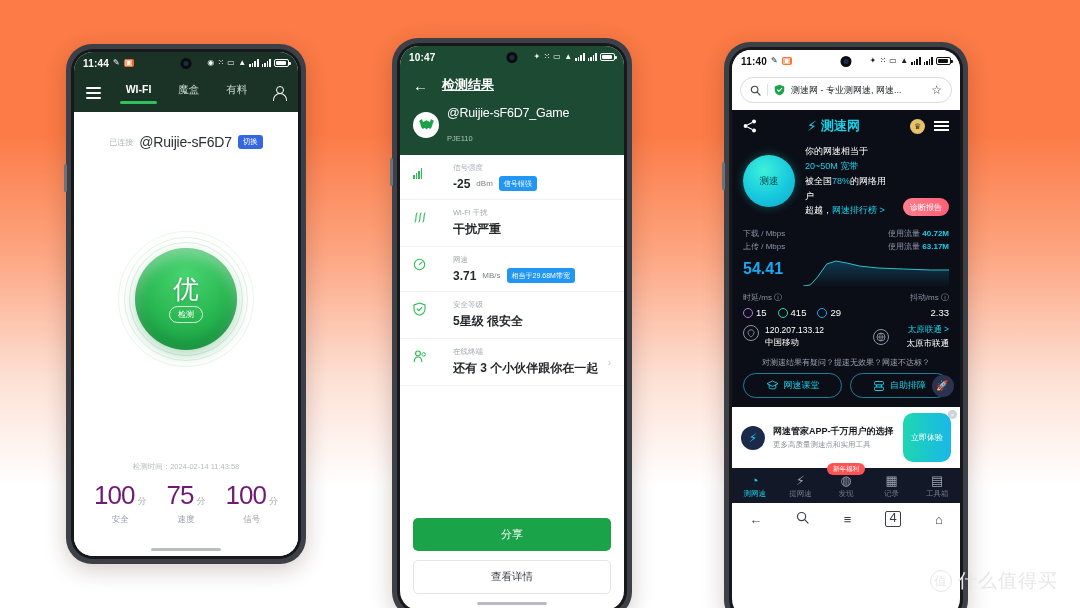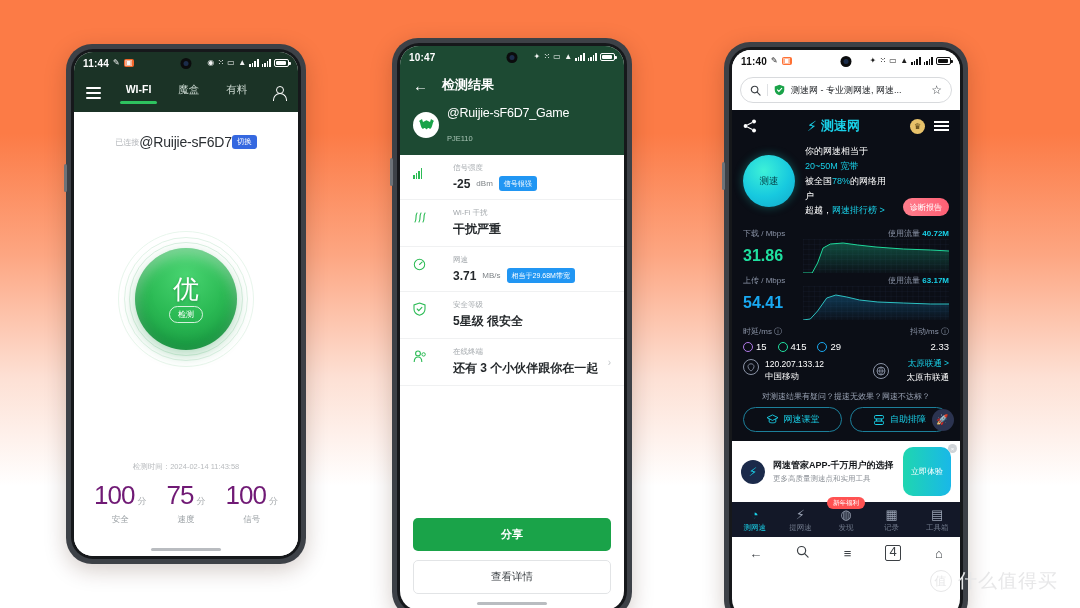--- a/index.html
+++ b/index.html
@@ -82,21 +82,21 @@
   .p1-tab.active { color:#fff; font-weight:700; }
   .p1-tab.active:after {
     content:''; position:absolute; left:-6px; right:-6px; bottom:0; height:2.5px;
     background:#2ec25f; border-radius:2px;
   }
   .person { width:14px; height:14px; position:relative; }
   .person:before { content:''; position:absolute; left:4px; top:0; width:6px; height:6px; border:1.4px solid #fff; border-radius:50%;}
   .person:after { content:''; position:absolute; left:1px; top:7px; width:12px; height:7px; border:1.4px solid #fff; border-bottom:none; border-radius:7px 7px 0 0;}
 
   .p1-body { background:#fff; height: calc(100% - 60px); position:relative; display:flex; flex-direction:column;}
-  .p1-ssid { text-align:center; margin-top:22px; display:flex; align-items:center; justify-content:center; }
+  .p1-ssid { text-align:center; margin-top:22px; display:flex; align-items:center; justify-content:center; gap:6px;}
   .p1-ssid .lbl { font-size:8px; color:#b3b6ba; }
   .p1-ssid .nm { font-size:14px; color:#2b2f33; letter-spacing:-.2px;}
   .p1-ssid .sw { background:#3568e0; color:#fff; font-size:7.5px; padding:2px 5px; border-radius:3px;}
 
   .dial-wrap { flex:1; display:flex; align-items:center; justify-content:center; position:relative; margin-top:-14px;}
   .rings { position:absolute; width:136px; height:136px; border-radius:50%; border:1px solid #e8f6ec;}
   .rings.r2 { width:124px; height:124px; border-color:#e1f3e7;}
   .rings.r3 { width:114px; height:114px; border-color:#dbf0e2;}
   .dial {
     width:102px; height:102px; border-radius:50%;
@@ -114,21 +114,21 @@
   .sc { text-align:center; }
   .sc .row { display:flex; align-items:baseline; justify-content:center; gap:3px;}
   .sc .v { font-size:26px; color:#701a75; font-weight:400; letter-spacing:-1px;}
   .sc .u { font-size:9px; color:#a7abae;}
   .sc .n { font-size:8.5px; color:#9aa0a4; margin-top:3px;}
 
   
   .p2-head { background:#1d4a33; color:#fff; padding: 0 0 12px; }
   .p2-bar { height:34px; display:flex; align-items:center; padding:0 13px; gap:14px;}
   .p2-back { font-size:15px; line-height:1; }
-  .p2-title { font-size:13px; font-weight:700; }
+  .p2-title { font-size:13px; font-weight:700;text-decoration:underline; }
   .p2-ap { display:flex; align-items:center; gap:8px; padding:4px 13px 0;}
   .p2-avatar {
     width:26px; height:26px; border-radius:50%; background:#fff;
     display:flex; align-items:center; justify-content:center; flex:none;
   }
   .p2-ap .ssid { font-size:12.5px; font-weight:400; letter-spacing:-.2px;}
   .p2-ap .mdl { font-size:7.5px; color:#a8c4b5; margin-top:14px;}
 
   .p2-list { background:#fff; }
   .p2-row { display:flex; gap:26px; padding:8px 13px 8px; border-bottom:1px solid #f0f1f2;}
@@ -142,21 +142,21 @@
   }
   .badge:before {
     content:''; position:absolute; left:-3px; top:50%; transform:translateY(-50%);
     border:3px solid transparent; border-right-color:#2196f3;
   }
   .p2-row.arrow { position:relative; }
   .p2-row .chev { position:absolute; right:13px; top:50%; transform:translateY(-50%); color:#c3c7ca; font-size:10px;}
   .p2-actions { position:absolute; left:0; right:0; bottom:16px; padding:0 13px;}
   .btn-share {
     background:#1aa349; color:#fff; font-size:11px; text-align:center;
-    padding:9px; border-radius:5px; font-weight:700; cursor:pointer;
+    padding:9px; border-radius:5px; font-weight:400; cursor:pointer;
   }
   .btn-detail {
     border:1px solid #e2e4e6; color:#3a3f43; font-size:10.5px; text-align:center;
     padding:9px; border-radius:5px; margin-top:9px; cursor:pointer; background:#fff;
   }
 
   
   .p3-urlbar { background:#fff; padding:5px 8px 7px;}
   .p3-url {
     border:1px solid #d8dadd; border-radius:16px; height:26px;
@@ -584,39 +584,20 @@
             </div>
           </div>
           <div class="diag">诊断报告</div>
         </div>
 
         <div class="p3-metric">
           <div class="mh">
             <span>下载 / Mbps</span>
             <span class="usage"><span>使用流量</span> <b>40.72M</b></span>
           </div>
-          <div class="mrow">
-            <div class="mval">31.86</div>
-            <div class="graph">
-              <svg viewBox="0 0 160 34" preserveAspectRatio="none">
-                <defs>
-                  <pattern id="g1" width="6" height="5" patternUnits="userSpaceOnUse">
-                    <path d="M6 0 L0 0 0 5" fill="none" stroke="#1d2436" stroke-width="0.5"></path>
-                  </pattern>
-                  <linearGradient id="dlf" x1="0" y1="0" x2="0" y2="1">
-                    <stop offset="0%" stop-color="#1fe0a0" stop-opacity="0.30"></stop>
-                    <stop offset="100%" stop-color="#1fe0a0" stop-opacity="0.02"></stop>
-                  </linearGradient>
-                </defs>
-                <rect width="160" height="34" fill="url(#g1)"></rect>
-                <path d="M0 34 L10 34 L16 24 L22 9 L30 5 L44 4 L60 6 L80 8 L110 10 L140 11 L160 12 L160 34 Z" fill="url(#dlf)"></path>
-                <path d="M0 34 L10 34 L16 24 L22 9 L30 5 L44 4 L60 6 L80 8 L110 10 L140 11 L160 12" fill="none" stroke="#1fe0a0" stroke-width="1"></path>
-              </svg>
-            </div>
-          </div>
         </div>
 
         <div class="p3-metric">
           <div class="mh">
             <span>上传 / Mbps</span>
             <span class="usage"><span>使用流量</span> <b>63.17M</b></span>
           </div>
           <div class="mrow">
             <div class="mval up">54.41</div>
             <div class="graph">

